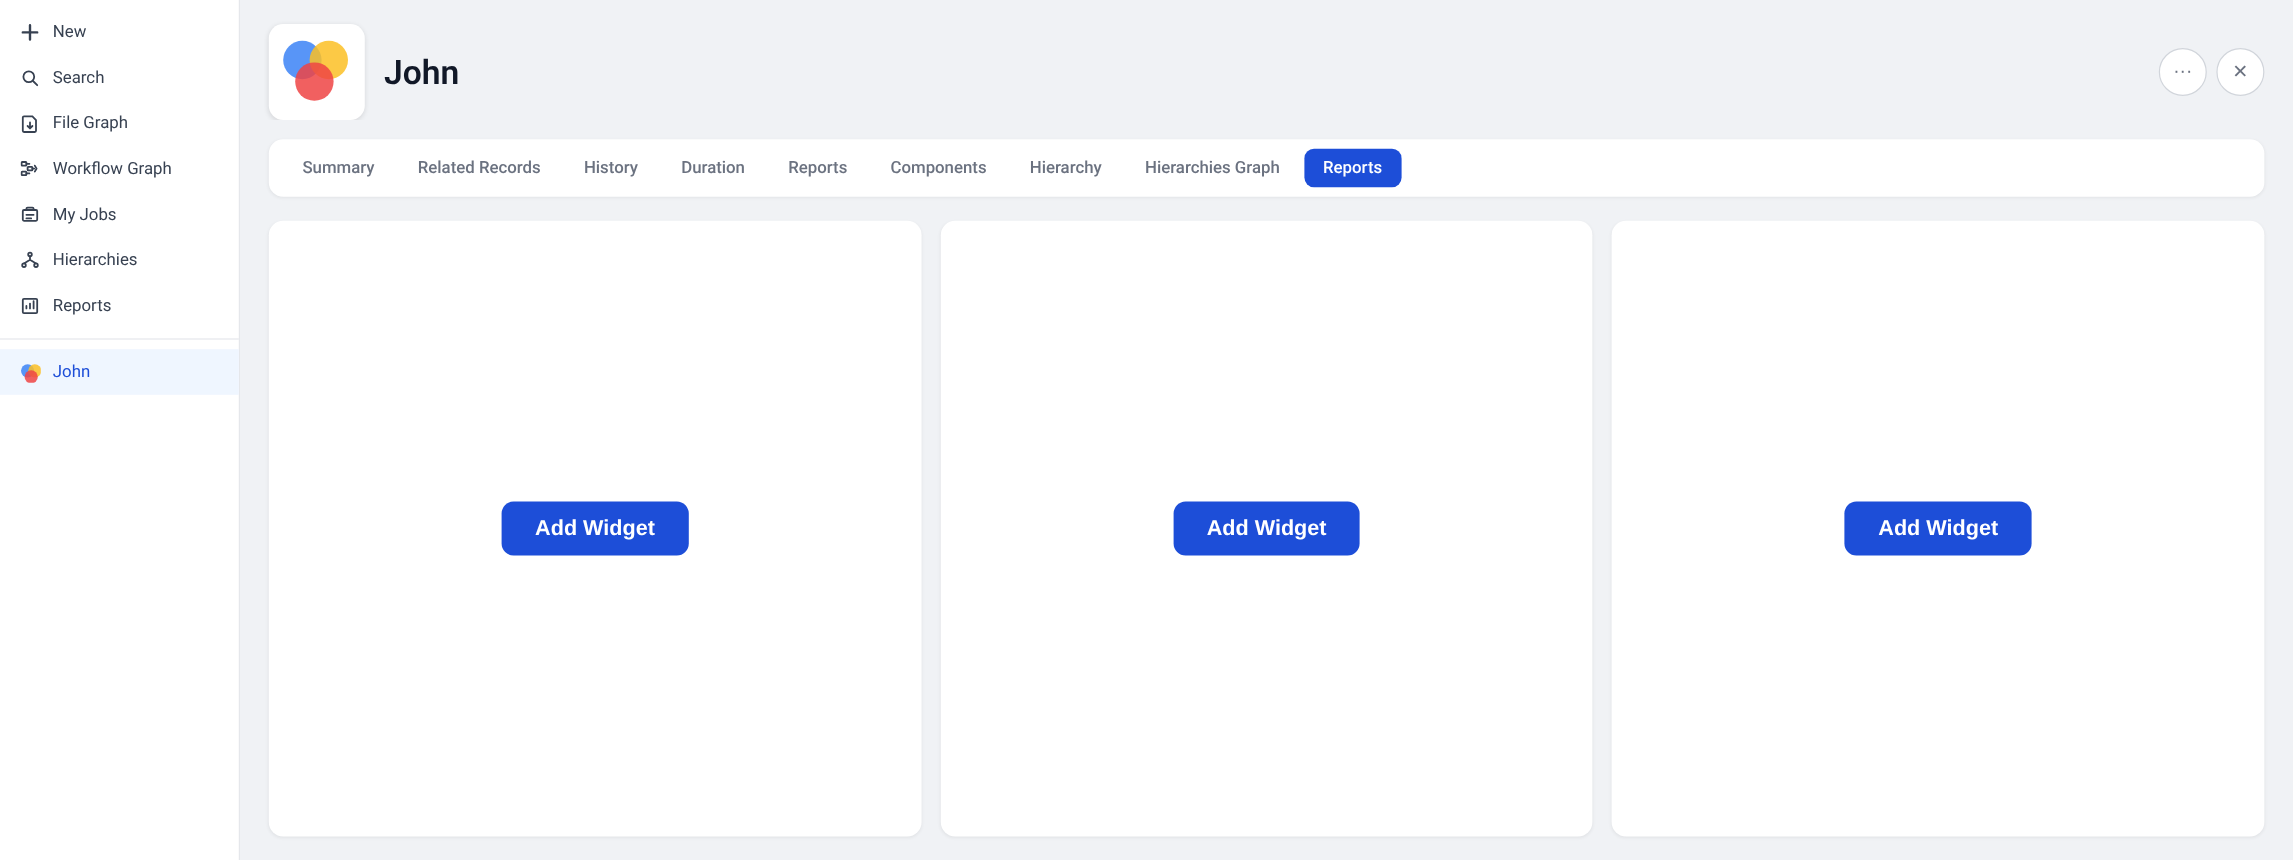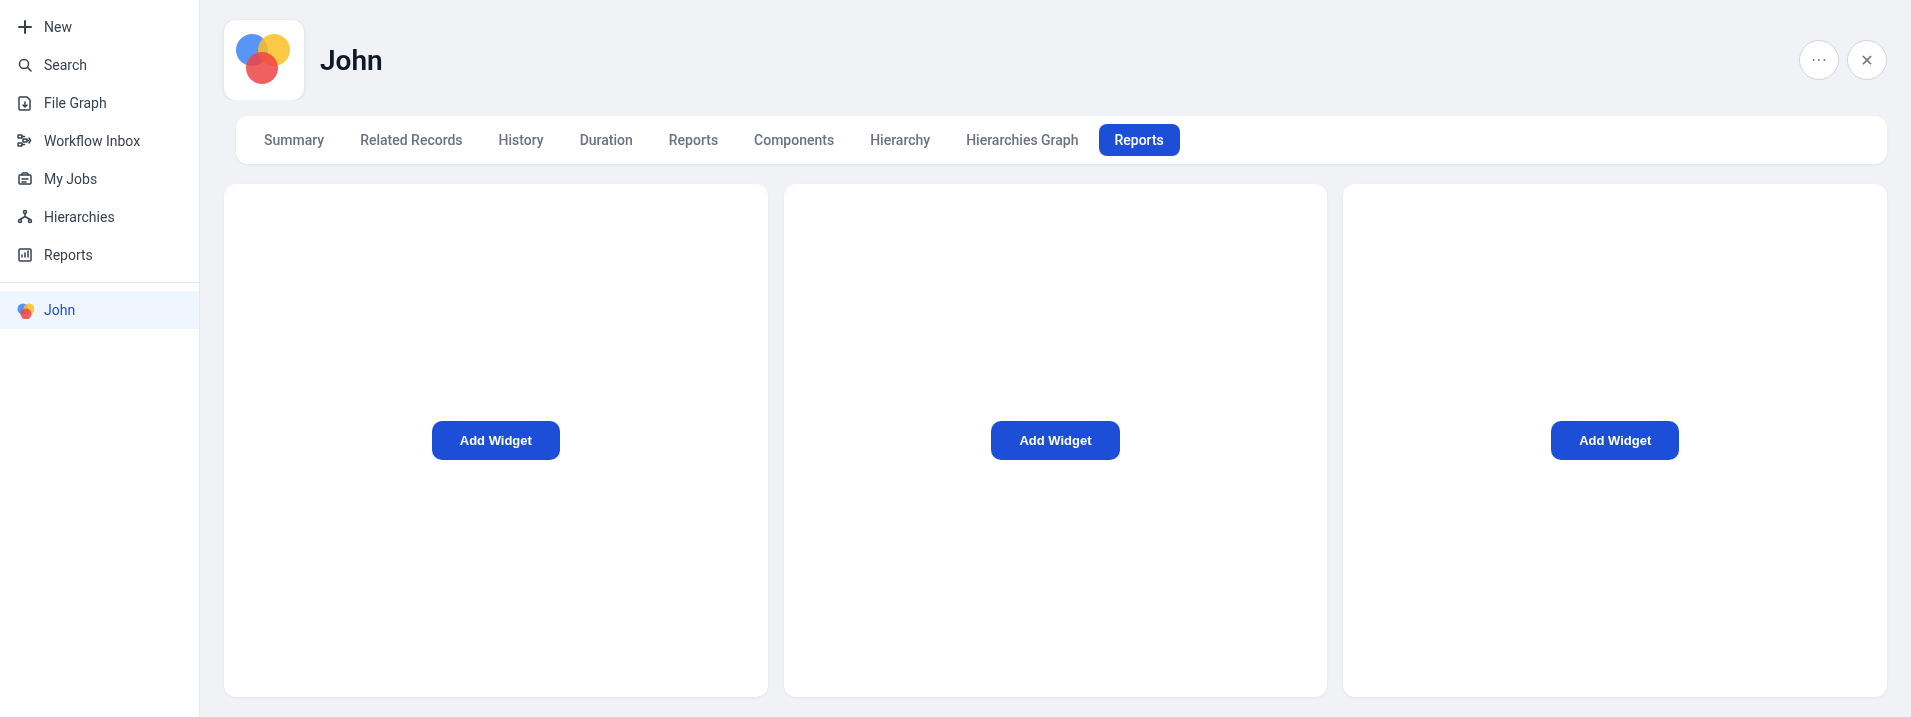--- a/index.html
+++ b/index.html
@@ -119,21 +119,20 @@
       align-items: center;
       justify-content: center;
       color: #6b7280;
       font-size: 16px;
     }
 
     
     .tabs-container {
       background: #f0f2f5;
       padding: 16px 24px 0 24px;
-      margin-left: 12px;
     }
     .tabs {
       background: #fff;
       border-radius: 12px;
       display: flex;
       align-items: center;
       padding: 8px 12px;
       gap: 4px;
       box-shadow: 0 1px 3px rgba(0,0,0,0.06);
     }
@@ -169,21 +168,21 @@
       align-items: center;
       justify-content: center;
       min-height: 200px;
     }
     .add-widget-btn {
       background: #1d4ed8;
       color: #fff;
       border: none;
       border-radius: 10px;
       padding: 12px 28px;
-      font-size: 13px;
+      font-size: 18px;
       font-weight: 600;
       cursor: pointer;
       transition: background 0.15s;
     }
 
     
     svg { display: block; }
   </style>
 </head>
 <body>
@@ -221,21 +220,21 @@
 
   <div class="sidebar-item">
     <span class="icon">
       <svg width="16" height="16" viewBox="0 0 16 16" fill="none">
         <rect x="1" y="2" width="4" height="3" rx="0.5" stroke="#374151" stroke-width="1.5"></rect>
         <rect x="6" y="6" width="4" height="3" rx="0.5" stroke="#374151" stroke-width="1.5"></rect>
         <rect x="1" y="10" width="4" height="3" rx="0.5" stroke="#374151" stroke-width="1.5"></rect>
         <path d="M5 3.5h2.5M5 11.5h2.5M10 7.5h1.5M12 5l1.5 2.5L12 10" stroke="#374151" stroke-width="1.5" stroke-linecap="round" stroke-linejoin="round"></path>
       </svg>
     </span>
-    <span>Workflow Inbox</span>
+    <span>Workflow Graph</span>
   </div>
 
   <div class="sidebar-item">
     <span class="icon">
       <svg width="16" height="16" viewBox="0 0 16 16" fill="none">
         <rect x="2" y="4" width="12" height="9" rx="1" stroke="#374151" stroke-width="1.5"></rect>
         <path d="M5 4V3a1 1 0 011-1h4a1 1 0 011 1v1M5 8h6M5 11h4" stroke="#374151" stroke-width="1.5" stroke-linecap="round"></path>
       </svg>
     </span>
     <span>My Jobs</span>

